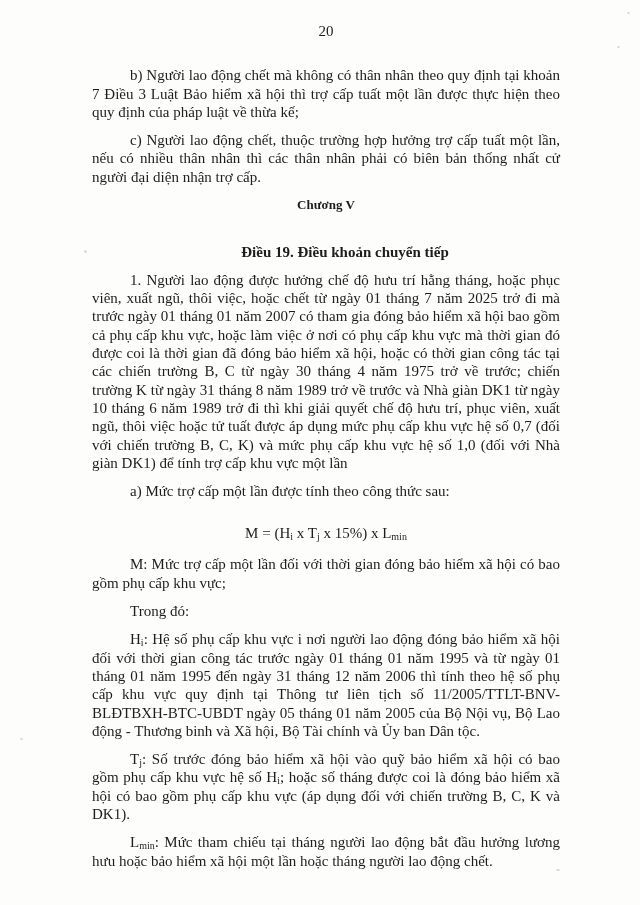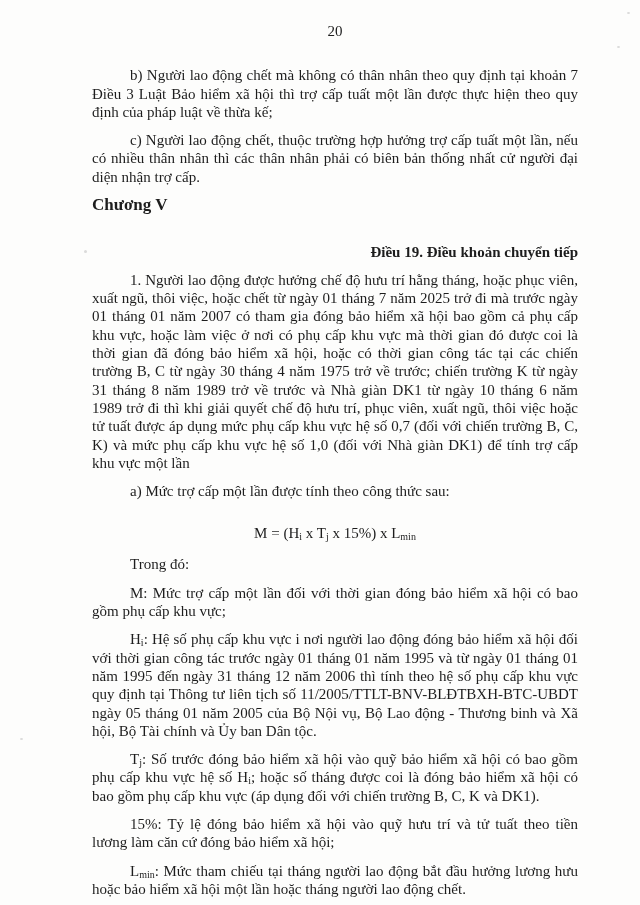--- a/index.html
+++ b/index.html
@@ -7,46 +7,47 @@
     position: relative;
     width: 640px;
     height: 905px;
     background: #fdfdfc;
     font-family: "Liberation Serif", "DejaVu Serif", serif;
     color: #1d1d1d;
     overflow: hidden;
     box-sizing: border-box;
   }
   .page-inner {
-    padding: 22px 62px 0 92px;
+    padding: 22px 80px 0 92px;
   }
   .para {
     margin: 0 0 10px 0;
     font-size: 15px;
     line-height: 18.3px;
     text-align: justify;
     text-indent: 38px;
   }
   .page-number {
     margin: 0 0 26px 0;
     font-size: 15px;
     line-height: 18.3px;
     text-align: center;
     text-indent: 0;
   }
   .chapter-block {
     margin: 4px 0 11px 0;
+    text-align: center;
     font-weight: bold;
-    font-size: 17px;
+    font-size: 13px;
     line-height: 18.5px;
     text-indent: 0;
   }
   .article-heading {
     font-weight: bold;
-    text-align: right;
+    text-align: center;
     margin-top: 28px;
   }
   .formula-line {
     margin: 23px 0 12px 0;
     font-size: 15px;
     line-height: 20px;
     text-align: center;
     text-indent: 0;
   }
   sub.ss {
@@ -80,29 +81,28 @@
     </div>
 
     <p class="para article-heading">Điều 19. Điều khoản chuyển tiếp</p>
 
     <p class="para">1. Người lao động được hưởng chế độ hưu trí hằng tháng, hoặc phục viên, xuất ngũ, thôi việc, hoặc chết từ ngày 01 tháng 7 năm 2025 trở đi mà trước ngày 01 tháng 01 năm 2007 có tham gia đóng bảo hiểm xã hội bao gồm cả phụ cấp khu vực, hoặc làm việc ở nơi có phụ cấp khu vực mà thời gian đó được coi là thời gian đã đóng bảo hiểm xã hội, hoặc có thời gian công tác tại các chiến trường B, C từ ngày 30 tháng 4 năm 1975 trở về trước; chiến trường K từ ngày 31 tháng 8 năm 1989 trở về trước và Nhà giàn DK1 từ ngày 10 tháng 6 năm 1989 trở đi thì khi giải quyết chế độ hưu trí, phục viên, xuất ngũ, thôi việc hoặc tử tuất được áp dụng mức phụ cấp khu vực hệ số 0,7 (đối với chiến trường B, C, K) và mức phụ cấp khu vực hệ số 1,0 (đối với Nhà giàn DK1) để tính trợ cấp khu vực một lần</p>
 
     <p class="para">a) Mức trợ cấp một lần được tính theo công thức sau:</p>
 
     <div class="formula-line"><span>M = (H</span><sub class="ss">i</sub><span> x T</span><sub class="ss">j</sub><span> x 15%) x L</span><sub class="ss">min</sub></div>
 
+    <p class="para">M: Mức trợ cấp một lần đối với thời gian đóng bảo hiểm xã hội có bao gồm phụ cấp khu vực;</p>
+
     <p class="para">Trong đó:</p>
-
-    <p class="para">M: Mức trợ cấp một lần đối với thời gian đóng bảo hiểm xã hội có bao gồm phụ cấp khu vực;</p>
 
     <p class="para"><span>H</span><sub class="ss">i</sub><span>: Hệ số phụ cấp khu vực i nơi người lao động đóng bảo hiểm xã hội đối với thời gian công tác trước ngày 01 tháng 01 năm 1995 và từ ngày 01 tháng 01 năm 1995 đến ngày 31 tháng 12 năm 2006 thì tính theo hệ số phụ cấp khu vực quy định tại Thông tư liên tịch số 11/2005/TTLT-BNV-BLĐTBXH-BTC-UBDT ngày 05 tháng 01 năm 2005 của Bộ Nội vụ, Bộ Lao động - Thương binh và Xã hội, Bộ Tài chính và Ủy ban Dân tộc.</span></p>
 
     <p class="para"><span>T</span><sub class="ss">j</sub><span>: Số trước đóng bảo hiểm xã hội vào quỹ bảo hiểm xã hội có bao gồm phụ cấp khu vực hệ số H</span><sub class="ss">i</sub><span>; hoặc số tháng được coi là đóng bảo hiểm xã hội có bao gồm phụ cấp khu vực (áp dụng đối với chiến trường B, C, K và DK1).</span></p>
 
-    <p class="para">15%: Tỷ lệ đóng bảo hiểm xã hội vào quỹ hưu trí và tử tuất theo tiền lương làm căn cứ đóng bảo hiểm xã hội;</p>
 
     <p class="para"><span>L</span><sub class="ss">min</sub><span>: Mức tham chiếu tại tháng người lao động bắt đầu hưởng lương hưu hoặc bảo hiểm xã hội một lần hoặc tháng người lao động chết.</span></p>
 
   </div>
 
   <div class="speck" style="left:617px; top:46px; width:3px; height:2px;"></div>
   <div class="speck" style="left:84px; top:250px; width:3px; height:3px;"></div>
   <div class="speck" style="left:20px; top:738px; width:3px; height:2px;"></div>
   <div class="speck" style="left:556px; top:869px; width:4px; height:2px;"></div>
   <div class="speck" style="left:627px; top:12px; width:3px; height:2px;"></div>

